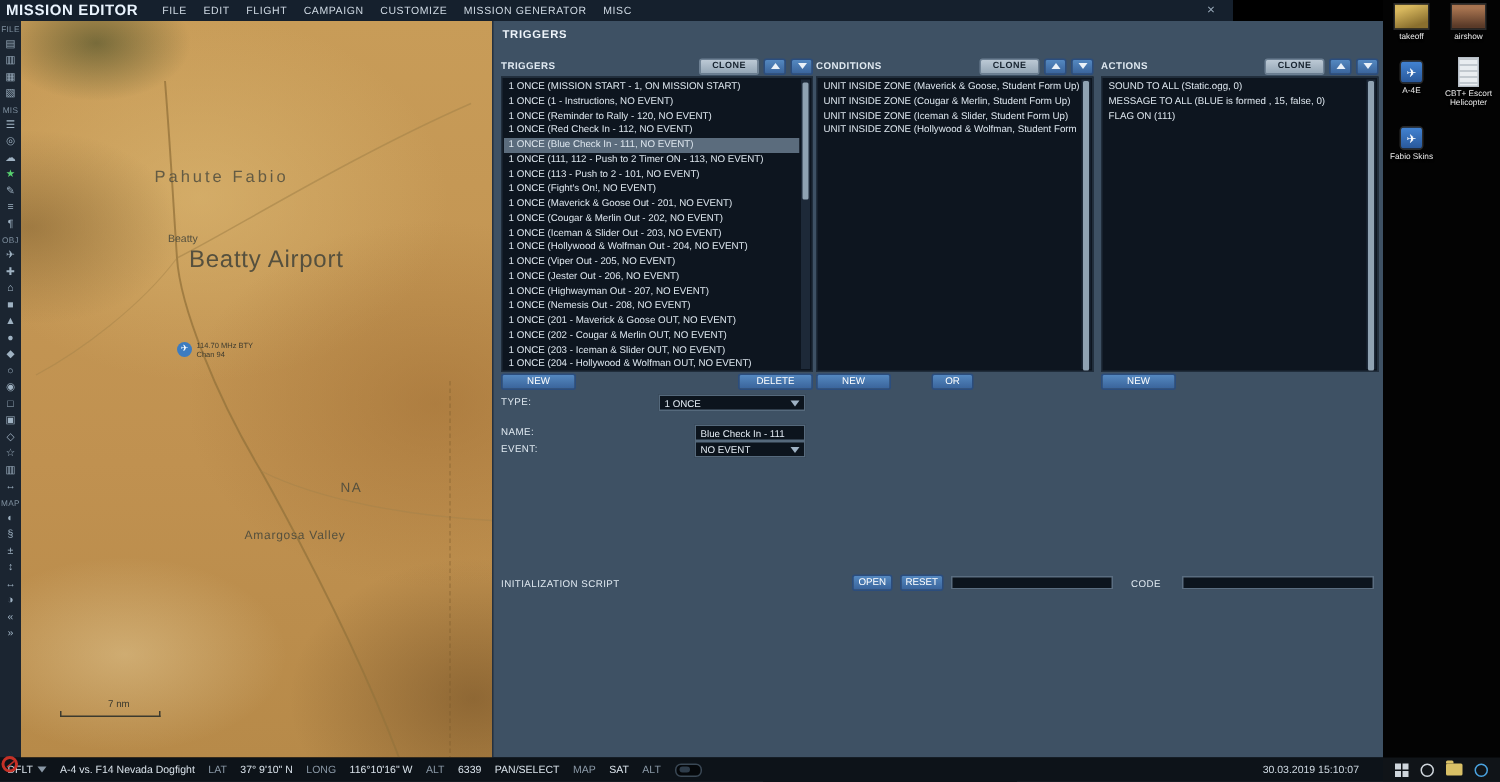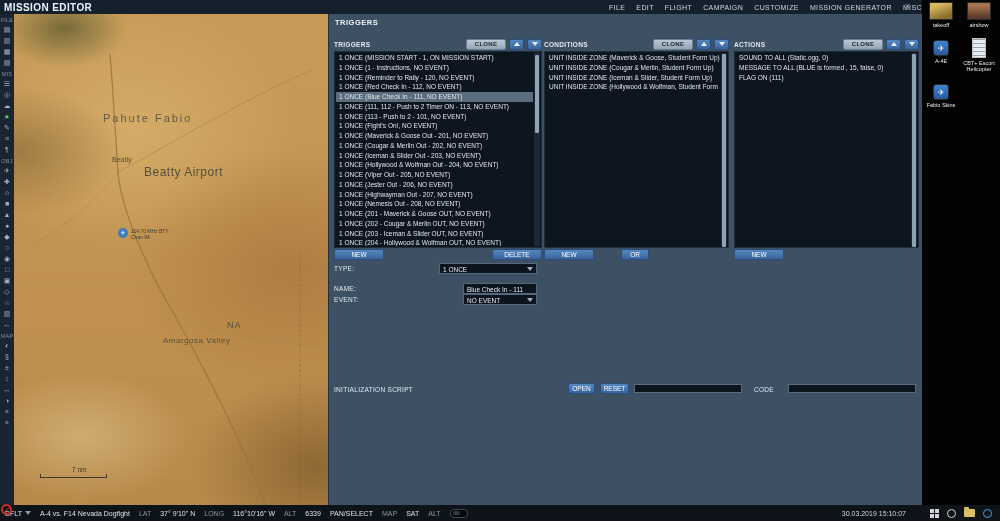--- a/index.html
+++ b/index.html
@@ -3,22 +3,22 @@
 <meta charset="utf-8">
 <style>
   * { margin:0; padding:0; box-sizing:border-box; }
   body { background:#000; }
   .screen { position:relative; width:1000px; height:521px; overflow:hidden; background:#000;
             font-family:"Liberation Sans", sans-serif; }
 
   
   .dcs { position:absolute; left:0; top:0; width:922px; height:521px; }
 
-  .topbar { position:absolute; left:0; top:0; width:922px; height:14px; background:#15202d;
-            display:flex; align-items:center; padding-left:4px;justify-content:space-between; }
+  .topbar { position:absolute; left:0; top:0; width:822px; height:14px; background:#15202d;
+            display:flex; align-items:center; padding-left:4px; }
   .app-title { font-size:10px; font-weight:bold; color:#e9f3fd; letter-spacing:.4px; margin-right:16px; }
   .menu-bar { display:flex; gap:11px; }
   .menu-item { font-size:7px; color:#cfd9e3; letter-spacing:.4px; }
   .win-close { position:absolute; right:12px; top:1px; font-size:9px; color:#94a5b5; }
 
   
   .ltoolbar { position:absolute; left:0; top:14px; width:14px; height:491px; background:#1b2531;
               overflow:hidden; z-index:3; }
   .tsec-label { font-size:5.5px; color:#7e8f9e; text-align:center; margin:3px 0 1px; letter-spacing:.2px; }
   .ticon { height:11px; line-height:11px; text-align:center; font-size:7px; color:#9fb2c2; }
@@ -35,23 +35,23 @@
            radial-gradient(140px 90px at 2% 28%, rgba(118,88,42,.5), transparent 72%),
            radial-gradient(230px 170px at 88% 52%, rgba(150,100,44,.45), transparent 72%),
            radial-gradient(170px 130px at 96% 92%, rgba(108,74,34,.55), transparent 72%),
            radial-gradient(150px 90px at 22% 86%, rgba(232,210,160,.45), transparent 72%),
            radial-gradient(230px 170px at 38% 24%, rgba(226,192,122,.5), transparent 72%),
            linear-gradient(180deg,#c89c58,#c09150 60%,#b78a49); }
   .roads { position:absolute; left:0; top:0; }
   .map-label { position:absolute; color:#55503e; white-space:nowrap; }
   .lbl-region { font-size:11px; letter-spacing:2px; color:rgba(86,82,64,.9); }
   .lbl-town { font-size:7px; }
-  .lbl-airport { font-size:12px; letter-spacing:.5px;margin-left:18px; }
+  .lbl-airport { font-size:16px; letter-spacing:.5px; }
   .lbl-area { font-size:9px; letter-spacing:1px; }
-  .lbl-valley { font-size:8px; letter-spacing:.5px; }
+  .lbl-valley { font-size:8px; letter-spacing:.5px;margin-top:16px; }
   .apt-marker { position:absolute; width:10px; height:10px; background:#3d7cc0; border-radius:50%;
                 color:#fff; font-size:6px; line-height:10px; text-align:center; }
   .apt-freq { position:absolute; font-size:5px; line-height:6px; color:#3c3a2e; }
   .scale-label { position:absolute; font-size:6.5px; color:#3c3a2e; }
   .scale-bar { position:absolute; width:67px; height:4px; border-bottom:1px solid #3c3a2e;
                border-left:1px solid #3c3a2e; border-right:1px solid #3c3a2e; }
 
   
   .panel { position:absolute; left:328px; top:14px; width:594px; height:491px; background:#3e5164;
            border-left:1px solid #25313f; }

